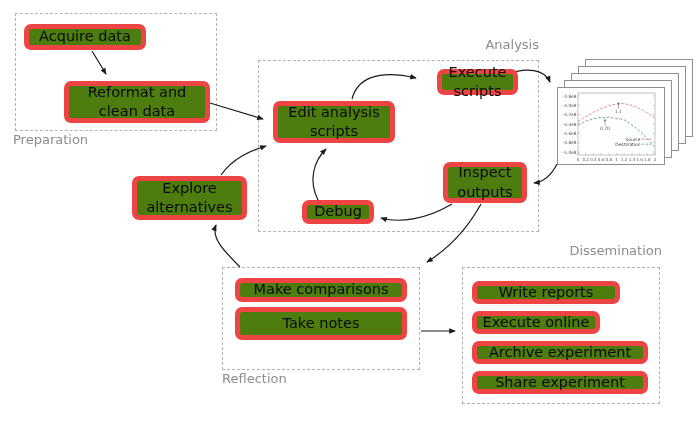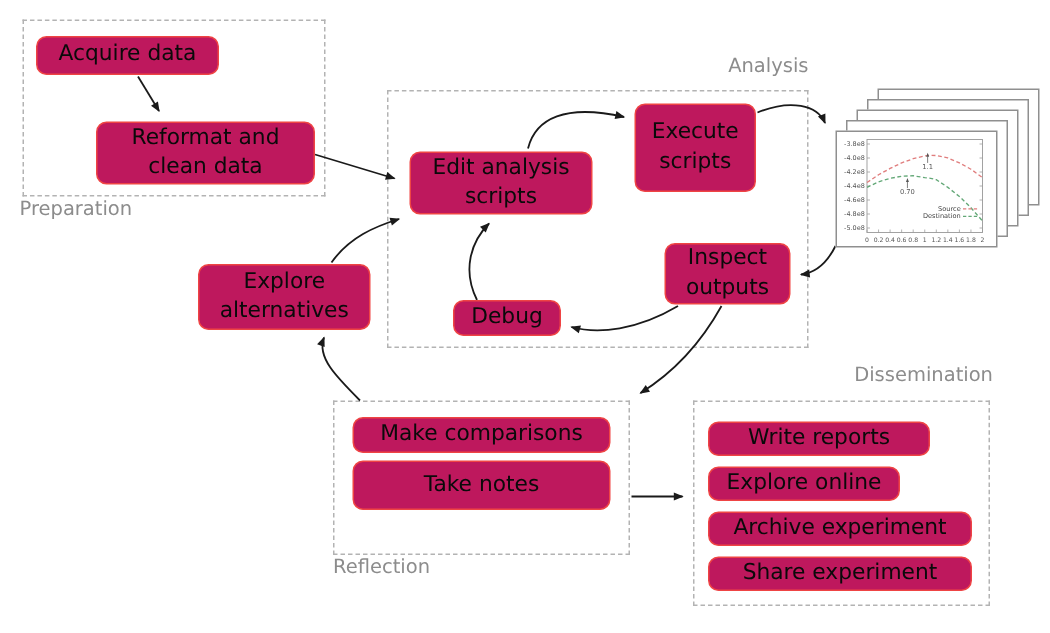--- a/index.html
+++ b/index.html
@@ -6,21 +6,21 @@
   #canvas{
     position:relative;width:700px;height:422px;background:#ffffff;overflow:hidden;
     font-family:"DejaVu Sans","Liberation Sans",sans-serif;
   }
   .section{position:absolute;border:1px dashed #b3b3b3;z-index:1;box-sizing:border-box;background:transparent;}
   .seclabel{position:absolute;color:#8c8c8c;font-size:13px;z-index:1;line-height:1.1;}
   .alignr{text-align:right;}
   #arrows{position:absolute;left:0;top:0;z-index:2;}
   .node{
     position:absolute;display:flex;align-items:center;justify-content:center;
-    text-align:center;background:#be185d;border:1px solid #ef4444;border-radius:7px;
+    text-align:center;background:#4d7c0f;border:5px solid #ef4444;border-radius:7px;
     font-size:14.5px;color:#0a0a0a;line-height:1.32;white-space:pre-line;
     box-sizing:border-box;z-index:3;padding:0 2px;
   }
   .page{
     position:absolute;width:108px;height:78px;background:#ffffff;
     border:1px solid #8f8f8f;box-sizing:border-box;z-index:2;
   }
   #mini-chart{position:absolute;left:0;top:0;}
 </style>
 </head>
@@ -122,27 +122,27 @@
         <line x1="46.95" y1="37.399999999999984" x2="46.95" y2="33.09999999999999" stroke="#555" stroke-width="0.5"></line>
         <polygon points="45.95,33.29999999999998 47.95,33.29999999999998 46.95,30.599999999999987" fill="#555"></polygon>
       </svg>
   </div>
 
   <div class="node" style="left:24px;top:24px;width:122px;height:26px">Acquire data</div>
   <div class="node" style="left:64px;top:81px;width:146px;height:42px">Reformat and
 clean data</div>
   <div class="node" style="left:273px;top:101px;width:122px;height:42px">Edit analysis
 scripts</div>
-  <div class="node" style="left:423px;top:69px;width:81px;height:59px">Execute
+  <div class="node" style="left:437px;top:69px;width:81px;height:26px">Execute
 scripts</div>
   <div class="node" style="left:443px;top:162px;width:84px;height:41px">Inspect
 outputs</div>
   <div class="node" style="left:302px;top:200px;width:72px;height:24px">Debug</div>
   <div class="node" style="left:132px;top:176px;width:115px;height:44px">Explore
 alternatives</div>
   <div class="node" style="left:235px;top:278px;width:172px;height:24px">Make comparisons</div>
   <div class="node" style="left:235px;top:307px;width:172px;height:33px">Take notes</div>
   <div class="node" style="left:472px;top:281px;width:148px;height:23px">Write reports</div>
-  <div class="node" style="left:472px;top:311px;width:128px;height:23px">Explore online</div>
+  <div class="node" style="left:472px;top:311px;width:128px;height:23px">Execute online</div>
   <div class="node" style="left:472px;top:341px;width:176px;height:23px">Archive experiment</div>
   <div class="node" style="left:472px;top:371px;width:176px;height:23px">Share experiment</div>
 
 </div>
 
 </body></html>

